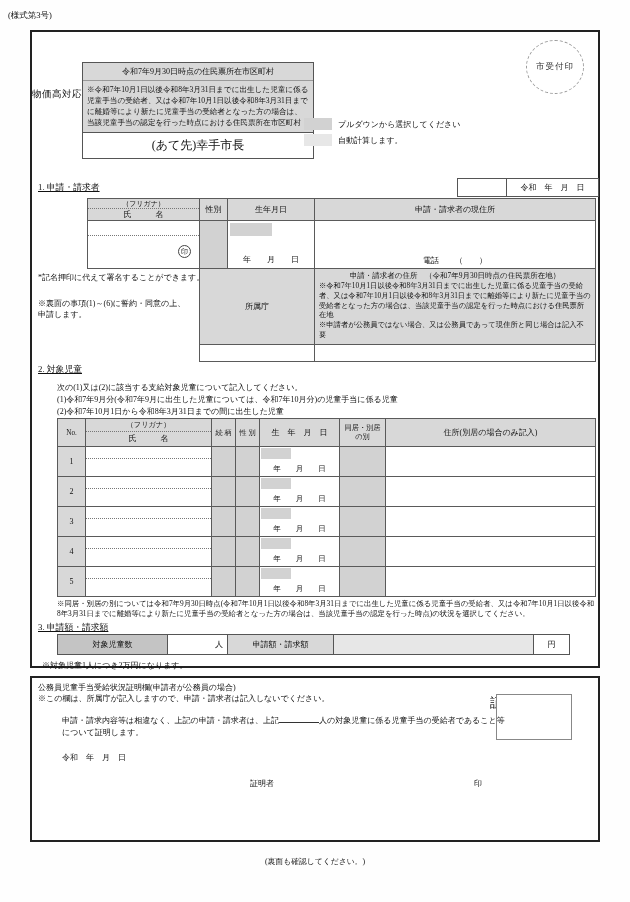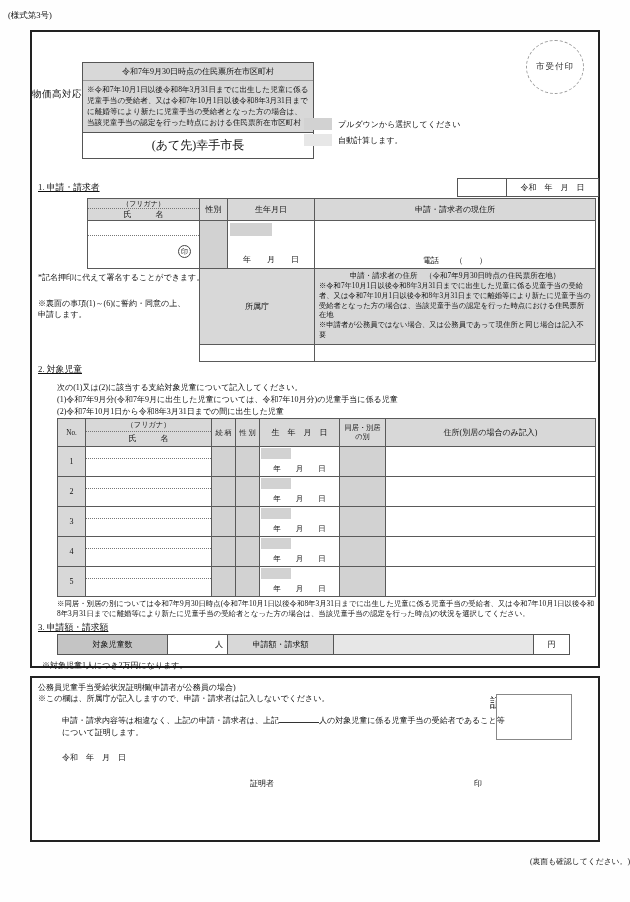--- a/index.html
+++ b/index.html
@@ -101,21 +101,21 @@
   .cb-body { position: absolute; left: 30px; top: 36px; width: 444px; font-size: 8px; line-height: 1.55; }
   .blank { display: inline-block; width: 40px; border-bottom: 1px solid #333; height: 9px; }
   .cb-date { position: absolute; left: 30px; top: 74px; font-size: 8px; }
   .cb-certifier { position: absolute; left: 218px; top: 100px; font-size: 8px; }
   .cb-seal { position: absolute; left: 442px; top: 100px; font-size: 8px; }
   .cb-contact { position: absolute; left: 332px; top: 114px; width: 236px; height: 46px;
     border-left: 1px solid #555; border-right: 1px solid #555; border-radius: 14px / 26px;
     padding: 4px 12px; font-size: 7.6px; line-height: 1.6; }
   .cb-contact .ind { padding-left: 5px; }
 
-  .foot-c { left: 0; right: 0; top: 856px; text-align: right; font-size: 7.8px; }
+  .foot-c { left: 0; right: 0; top: 856px; text-align: center; font-size: 7.8px; }
   .foot-r { right: 28px; top: 914px; font-size: 10px; }
 </style>
 </head>
 <body>
 
 <div class="page">
 
   <div class="abs form-code">(様式第3号)</div>
 
   <div class="abs main-box">

